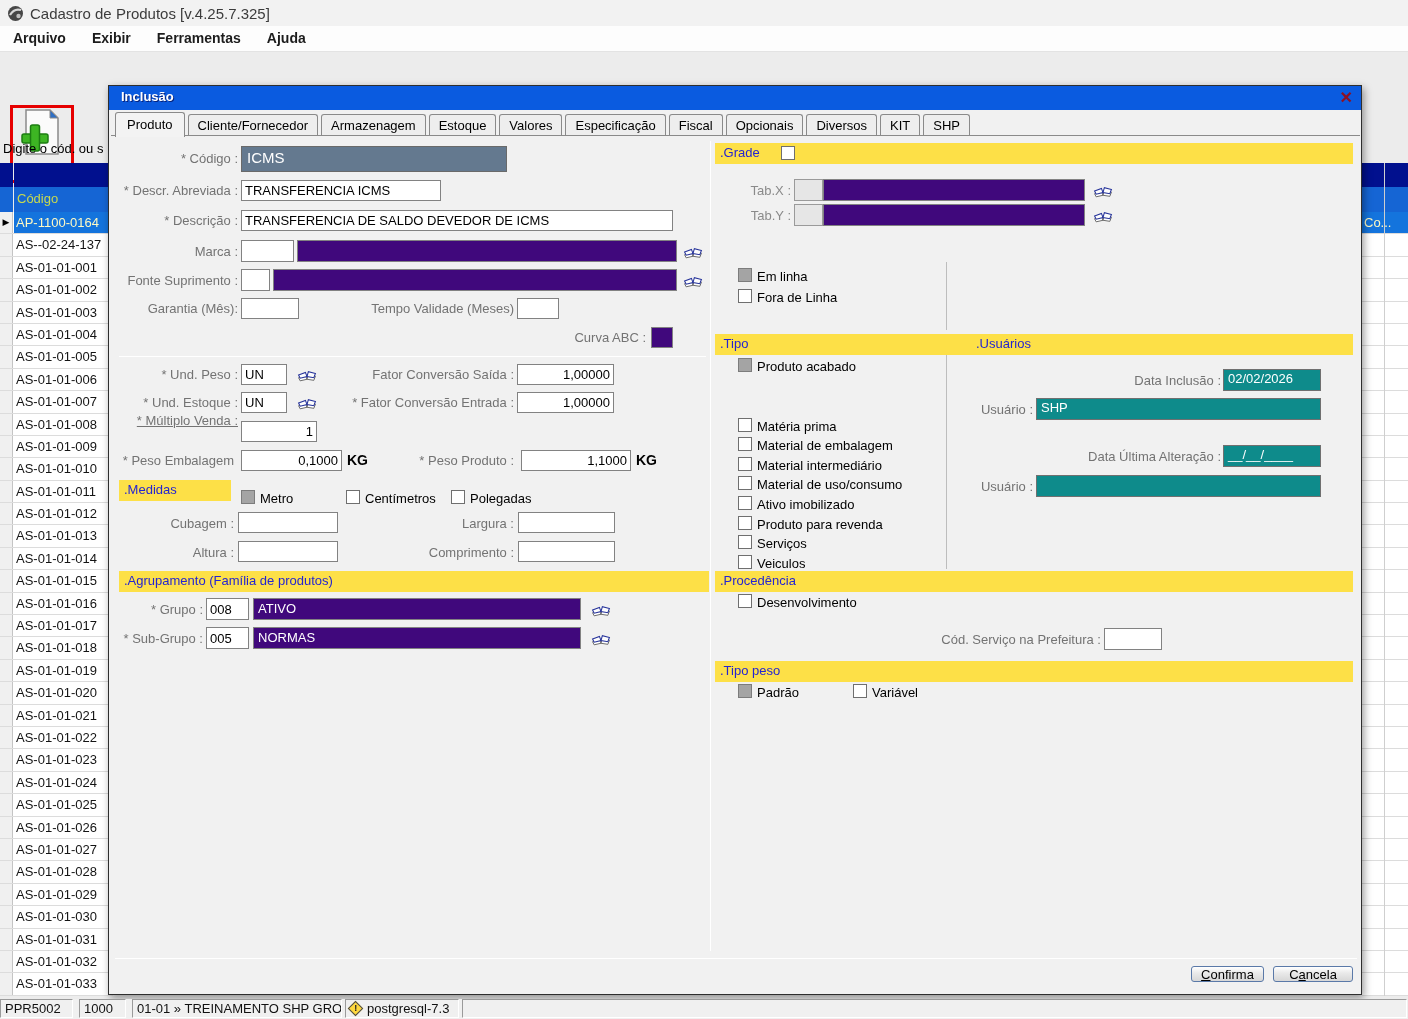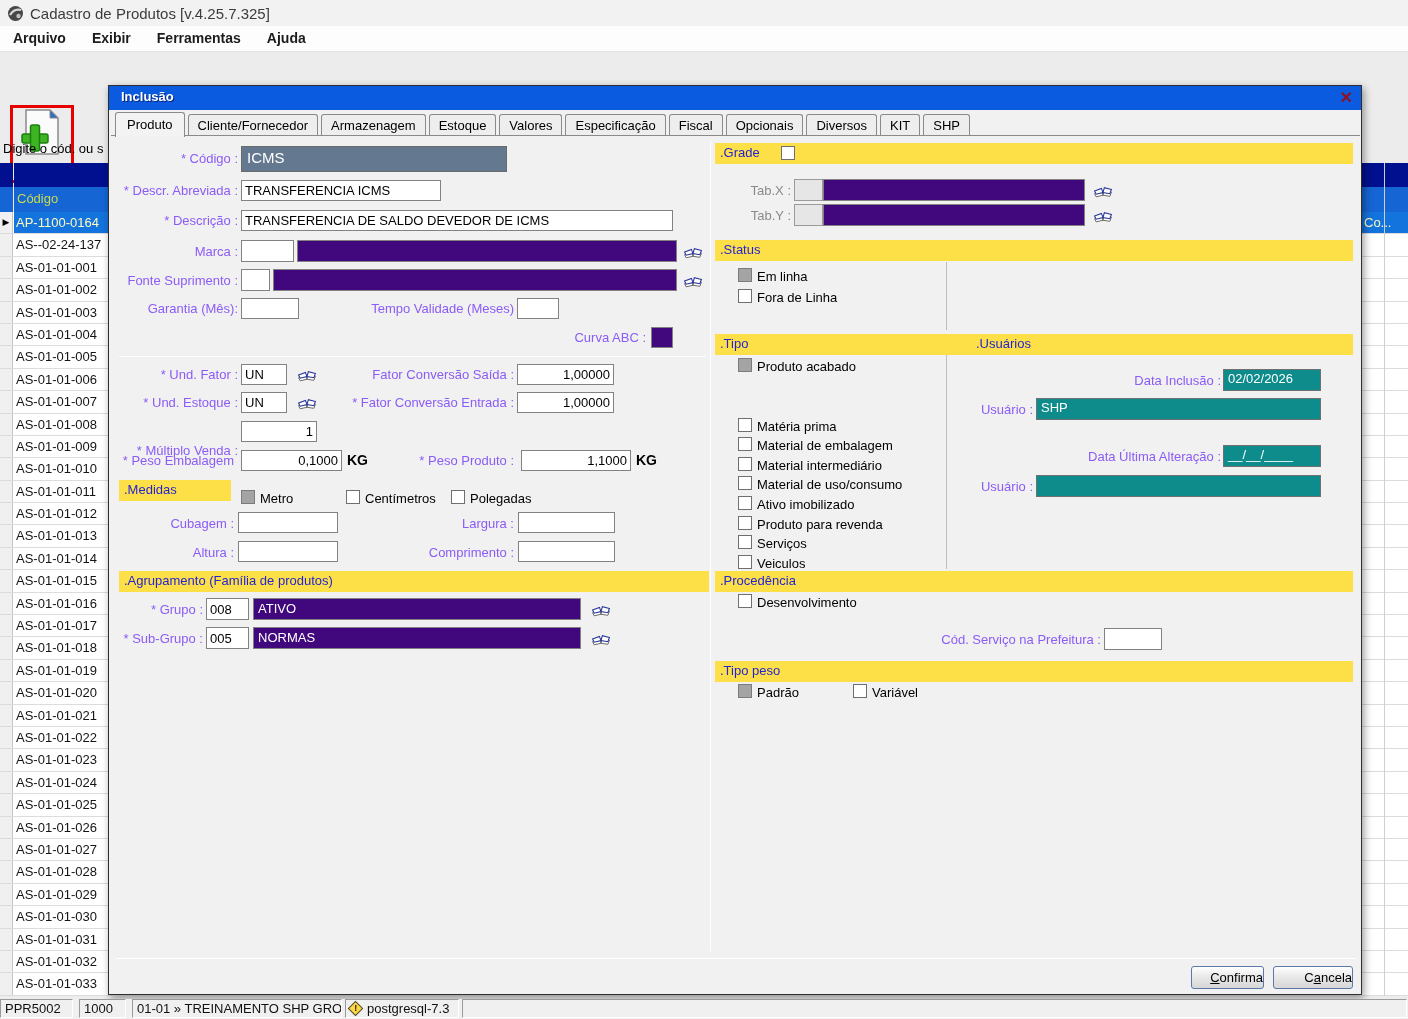--- a/index.html
+++ b/index.html
@@ -1,19 +1,19 @@
 <!DOCTYPE html>
 <html style="--purple: #40087c; --teal: #0e8b8b; --title-blue: #0a5be0; --grid-header-blue: #1565d4; --selected-row-blue: #1474dd; --navy: #01108e; --highlight-red: #e60000; --header-text-yellow: #c9da4e; --slate-field: #64798f;"><head>
 <meta charset="utf-8">
 <style>
   * { margin:0; padding:0; box-sizing:border-box; }
   html,body { width:1408px; height:1019px; font-family:"Liberation Sans", sans-serif; background:#ececec; overflow:hidden; }
   .abs { position:absolute; }
   .lbl { position:absolute; font-size:13px; color:#000; white-space:nowrap; }
-  .lblr { position:absolute; font-size:13px; color:#8b5cf6; white-space:nowrap; text-align:right; }
+  .lblr { position:absolute; font-size:13px; color:#737373; white-space:nowrap; text-align:right; }
   .inp { position:absolute; background:#fff; border:1px solid #828282; font-size:13px; padding:1px 3px; color:#000; }
   .inp.num { text-align:right; }
   .purplef { position:absolute; background:var(--purple); border:1px solid #828282; }
   .tealf { position:absolute; background:var(--teal); border:1px solid #707070; color:#fff; font-size:13px; padding:1px 4px; }
   .slatef { position:absolute; background:var(--slate-field); border:1px solid #6a6a6a; color:#fff; font-size:15px; padding:2px 5px; }
   .disf { position:absolute; background:#e6e6e6; border:1px solid #9a9a9a; }
   .secbar { position:absolute; background:#fde047; color:#2424d2; font-size:13px; padding:2px 5px; white-space:nowrap; }
   .cb { position:absolute; width:14px; height:14px; background:#fff; border:1px solid #6f6f6f; }
   .cb.gray { background:#a4a4a4; border-color:#7c7c7c; }
   .book { position:absolute; width:20px; height:16px; cursor:pointer; }
@@ -39,21 +39,21 @@
 
   
   #dialog { position:absolute; left:108px; top:85px; width:1254px; height:910px; background:#f1f1f1; border:1px solid #2e2e2e; box-shadow:2px 3px 8px rgba(0,0,0,.4); }
   #dlg-title { position:absolute; left:0; top:0; width:100%; height:24px; background:var(--title-blue); }
   #dlg-title .tt { position:absolute; left:12px; top:3px; color:#fff; font-size:13px; font-weight:bold; text-shadow:1px 1px 0 #07227a; }
   #dlg-close { position:absolute; right:8px; top:2px; color:#8e1022; font-size:16px; font-weight:bold; cursor:pointer; }
   #tabstrip { position:absolute; left:6px; top:26px; height:24px; display:flex; align-items:flex-end; }
   .tab { border:1px solid #8a8a8a; border-bottom:none; border-radius:3px 3px 0 0; background:#eeeeee; font-size:13px; padding:3px 9px 3px 9px; margin-right:3px; color:#000; cursor:pointer; }
   .tab.active { background:#f3f3f3; padding:4px 11px 5px 11px; position:relative; z-index:2; margin-bottom:-1px; }
   #tabline { position:absolute; left:2px; top:49px; width:1249px; height:1px; background:#8a8a8a; }
-  .win-btn { position:absolute; height:23px; background:linear-gradient(#ffffff,#e9e9e9 45%,#d7d7d7); border:1px solid #5a79a8; border-radius:3px; font-size:13px; font-family:"Liberation Sans",sans-serif; color:#000; cursor:pointer;text-align:right; }
+  .win-btn { position:absolute; height:16px; background:linear-gradient(#ffffff,#e9e9e9 45%,#d7d7d7); border:1px solid #5a79a8; border-radius:3px; font-size:13px; font-family:"Liberation Sans",sans-serif; color:#000; cursor:pointer; }
 
   
   #statusbar { position:absolute; left:0; top:999px; width:1408px; height:20px; background:#f0f0f0; }
   .sb-panel { position:absolute; top:0; height:19px; border:1px solid; border-color:#9a9a9a #ffffff #ffffff #9a9a9a; background:#f0f0f0; font-size:13px; color:#111; padding:1px 4px; white-space:nowrap; overflow:hidden; }
   .warn-ico { display:inline-block; width:11px; height:11px; background:#ffd83d; border:1px solid #4a4a4a; transform:rotate(45deg); margin-right:6px; position:relative; top:1px; }
   .warn-ico i { position:absolute; left:3px; top:-1px; transform:rotate(-45deg); font-size:9px; font-weight:bold; color:#222; font-style:normal; }
 
   .dd { position:absolute; background:#fff; border:1px solid #828282; font-size:13px; padding:2px 20px 2px 4px; white-space:nowrap; overflow:hidden; }
   .dd .btn { position:absolute; right:1px; top:1px; bottom:1px; width:17px; background:linear-gradient(#fdfdfd,#d8d8d8); border:1px solid #9a9a9a; font-size:8px; color:#333; text-align:center; line-height:16px; }
   .gray-lbl { color:#8a8a8a; }
@@ -426,21 +426,21 @@
   <span class="lblr" style="left:-48px;top:215px;width:177px;">Garantia (Mês):</span>
   <input class="inp" style="left: 132px; top: 212px; width: 58px; height: 21px;" readonly="">
   <span class="lblr" style="left:225px;top:215px;width:180px;">Tempo Validade (Meses)</span>
   <input class="inp" style="left: 408px; top: 212px; width: 42px; height: 21px;" readonly="">
 
   <span class="lblr" style="left:392px;top:244px;width:145px;">Curva ABC :</span>
   <div class="purplef" style="left:542px;top:241px;width:22px;height:21px;"></div>
 
   <div class="hline" style="left:10px;top:270px;width:587px;"></div>
 
-  <span class="lblr" style="left:-48px;top:281px;width:177px;">* Und. Fator :</span>
+  <span class="lblr" style="left:-48px;top:281px;width:177px;">* Und. Peso :</span>
   <input class="inp" style="left: 132px; top: 278px; width: 46px; height: 21px;" readonly="" value="UN">
   <span class="book" style="left:188px;top:280px;"><svg width="20" height="16" viewBox="0 0 19 15">
         <path d="M1.5 11 L8 8.5 L9.5 12.5 L3 14 Z" fill="#fff" stroke="#555" stroke-width="0.8"></path>
         <path d="M17.5 9.5 L10.8 7.8 L9.5 12.5 L16 13.5 Z" fill="#fff" stroke="#555" stroke-width="0.8"></path>
         <path d="M1.5 8.5 L8 6 L9.5 10 L3 11.5 Z" fill="#fdfdfd" stroke="#26339a" stroke-width="1"></path>
         <path d="M17.5 7 L10.8 5.3 L9.5 10 L16 11 Z" fill="#fdfdfd" stroke="#26339a" stroke-width="1"></path>
       </svg></span>
   <span class="lblr" style="left:225px;top:281px;width:180px;">Fator Conversão Saída :</span>
   <input class="inp num" style="left: 408px; top: 278px; width: 97px; height: 21px;" readonly="" value="1,00000">
 
@@ -448,21 +448,21 @@
   <input class="inp" style="left: 132px; top: 306px; width: 46px; height: 21px;" readonly="" value="UN">
   <span class="book" style="left:188px;top:308px;"><svg width="20" height="16" viewBox="0 0 19 15">
         <path d="M1.5 11 L8 8.5 L9.5 12.5 L3 14 Z" fill="#fff" stroke="#555" stroke-width="0.8"></path>
         <path d="M17.5 9.5 L10.8 7.8 L9.5 12.5 L16 13.5 Z" fill="#fff" stroke="#555" stroke-width="0.8"></path>
         <path d="M1.5 8.5 L8 6 L9.5 10 L3 11.5 Z" fill="#fdfdfd" stroke="#26339a" stroke-width="1"></path>
         <path d="M17.5 7 L10.8 5.3 L9.5 10 L16 11 Z" fill="#fdfdfd" stroke="#26339a" stroke-width="1"></path>
       </svg></span>
   <span class="lblr" style="left:225px;top:309px;width:180px;">* Fator Conversão Entrada :</span>
   <input class="inp num" style="left: 408px; top: 306px; width: 97px; height: 21px;" readonly="" value="1,00000">
 
-  <span class="lblr" style="left:-48px;top:357px;width:177px;">* Múltiplo Venda :</span>
+  <span class="lblr" style="left:-48px;top:327px;width:177px;text-decoration:underline;">* Múltiplo Venda :</span>
   <input class="inp num" style="left: 132px; top: 335px; width: 76px; height: 21px;" readonly="" value="1">
 
   <span class="lblr" style="left:-52px;top:367px;width:177px;">* Peso Embalagem</span>
   <input class="inp num" style="left: 132px; top: 364px; width: 101px; height: 21px;" readonly="" value="0,1000">
   <span class="kg" style="left:238px;top:366px;">KG</span>
   <span class="lblr" style="left:225px;top:367px;width:180px;">* Peso Produto :</span>
   <input class="inp num" style="left: 412px; top: 364px; width: 110px; height: 21px;" readonly="" value="1,1000">
   <span class="kg" style="left:527px;top:366px;">KG</span>
 
   <div class="secbar" style="left:10px;top:394px;width:112px;height:21px;">.Medidas</div>
@@ -527,21 +527,20 @@
   <span class="lblr gray-lbl" style="left:622px;top:122px;width:60px;">Tab.Y :</span>
   <div class="disf" style="left:685px;top:118px;width:29px;height:22px;"></div>
   <div class="purplef" style="left:714px;top:118px;width:262px;height:22px;"></div>
   <span class="book" style="left:984px;top:121px;"><svg width="20" height="16" viewBox="0 0 19 15">
         <path d="M1.5 11 L8 8.5 L9.5 12.5 L3 14 Z" fill="#fff" stroke="#555" stroke-width="0.8"></path>
         <path d="M17.5 9.5 L10.8 7.8 L9.5 12.5 L16 13.5 Z" fill="#fff" stroke="#555" stroke-width="0.8"></path>
         <path d="M1.5 8.5 L8 6 L9.5 10 L3 11.5 Z" fill="#fdfdfd" stroke="#26339a" stroke-width="1"></path>
         <path d="M17.5 7 L10.8 5.3 L9.5 10 L16 11 Z" fill="#fdfdfd" stroke="#26339a" stroke-width="1"></path>
       </svg></span>
 
-  <div class="secbar" style="left:606px;top:154px;width:638px;height:21px;">.Status</div>
   <span class="cb gray" style="left:629px;top:182px;"></span>
   <span class="lbl" style="left:648px;top:183px;">Em linha</span>
   <span class="cb" style="left:629px;top:203px;"></span>
   <span class="lbl" style="left:648px;top:204px;">Fora de Linha</span>
   <div class="abs" style="left:837px;top:176px;width:1px;height:68px;background:#bdbdbd;"></div>
 
   <div class="secbar" style="left:606px;top:248px;width:638px;height:21px;">
     <span>.Tipo</span>
     <span style="position:absolute;left:261px;top:2px;">.Usuários</span>
   </div>

